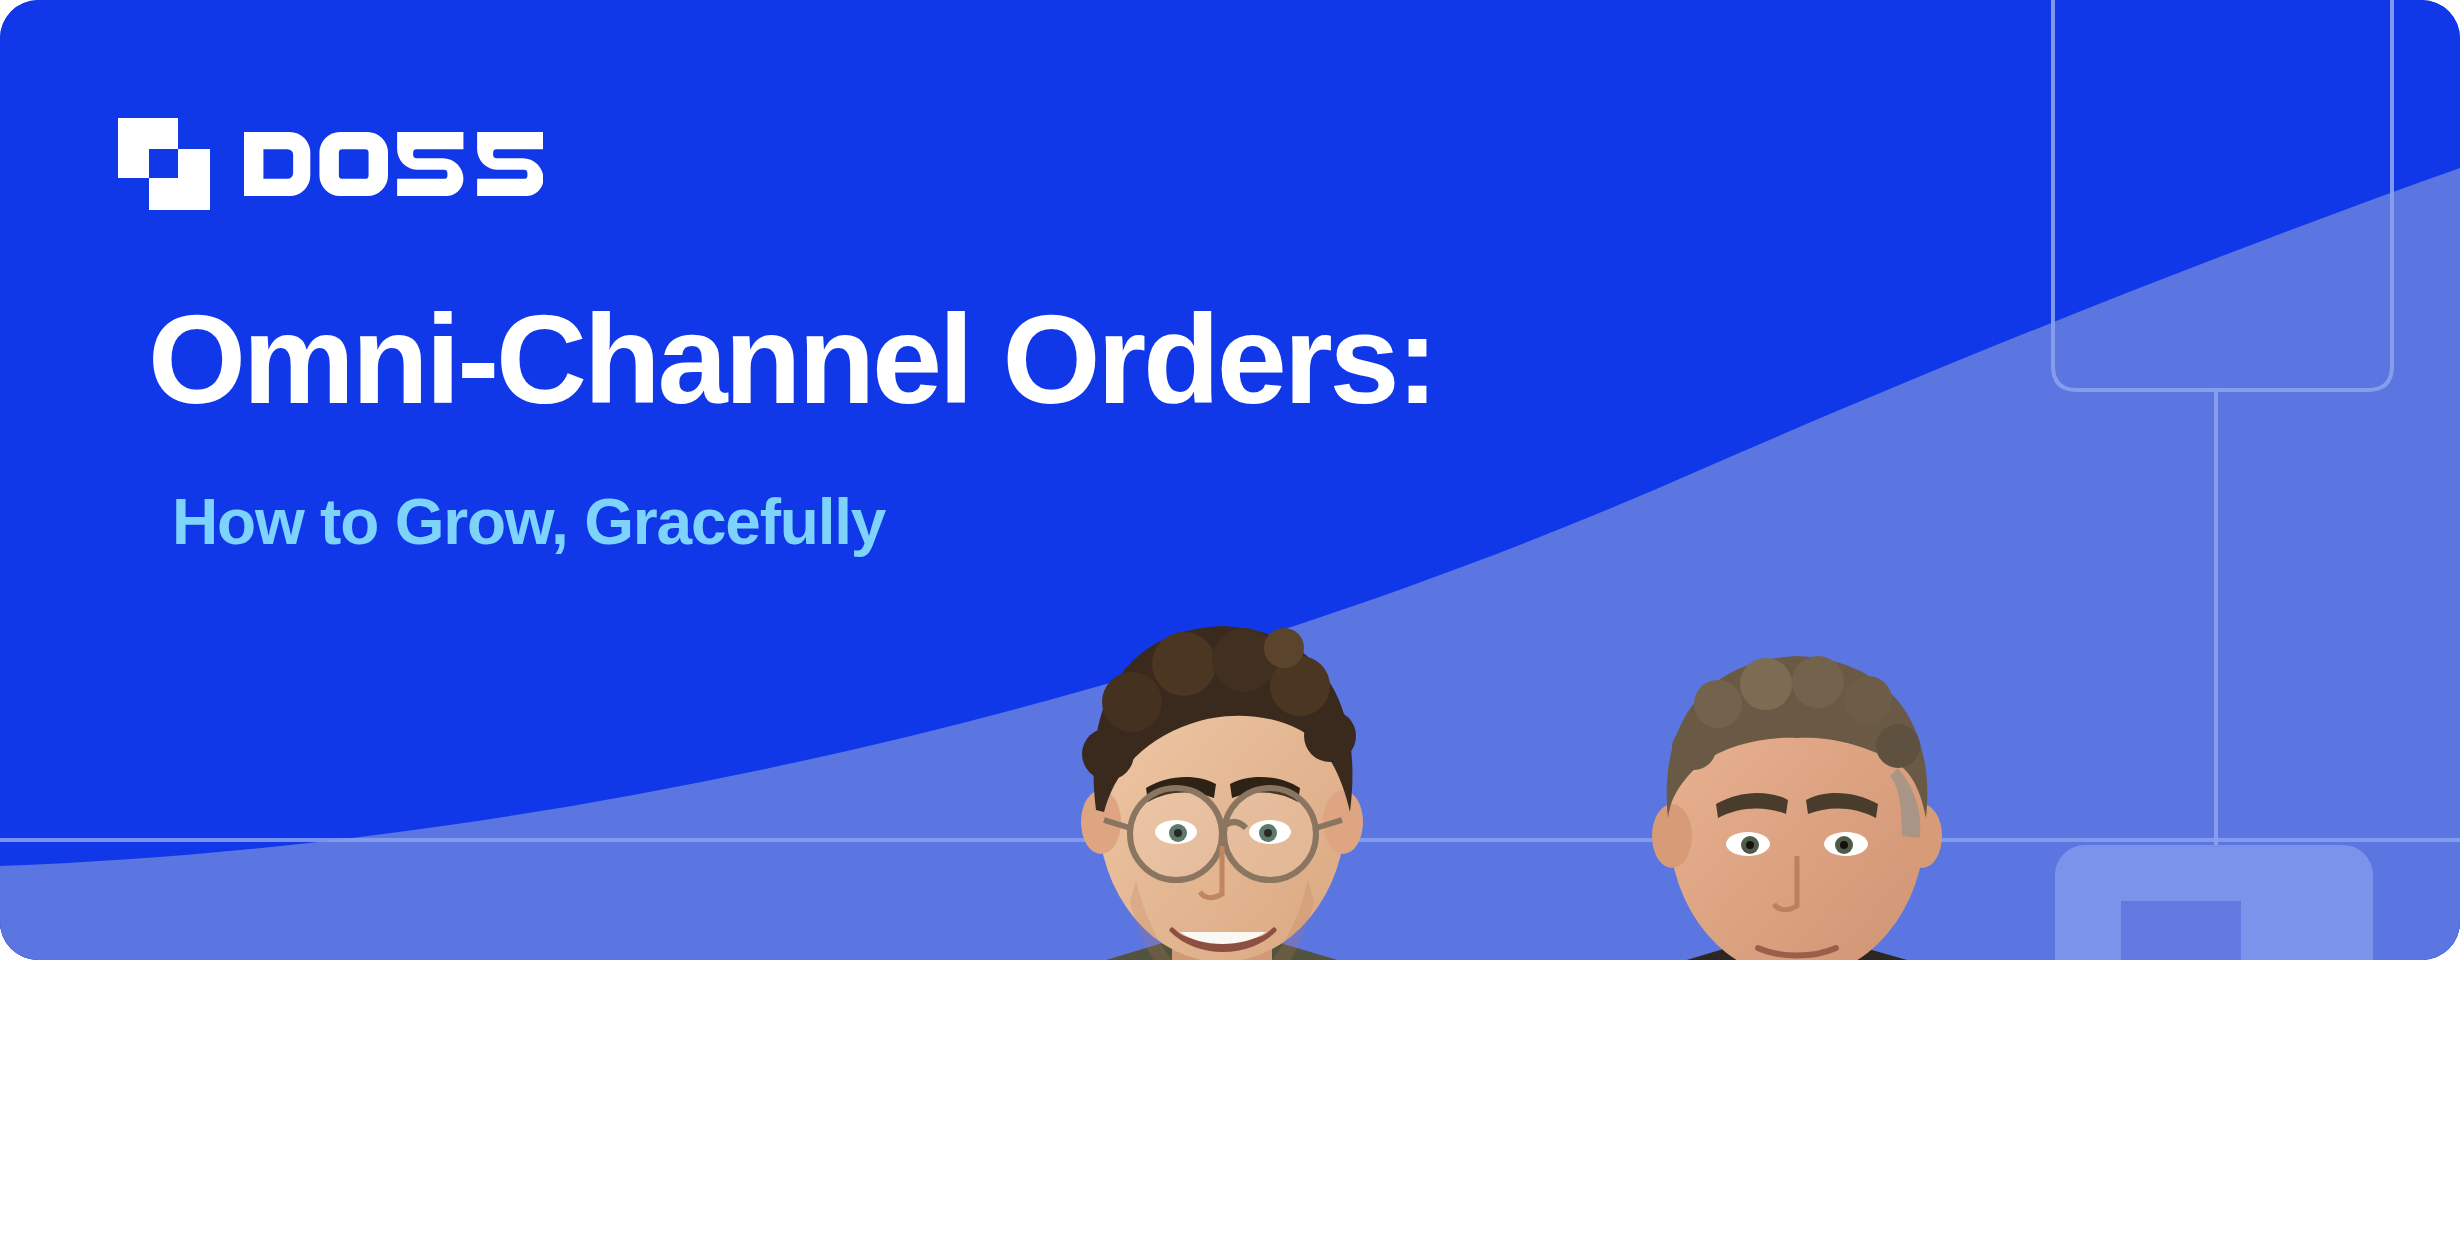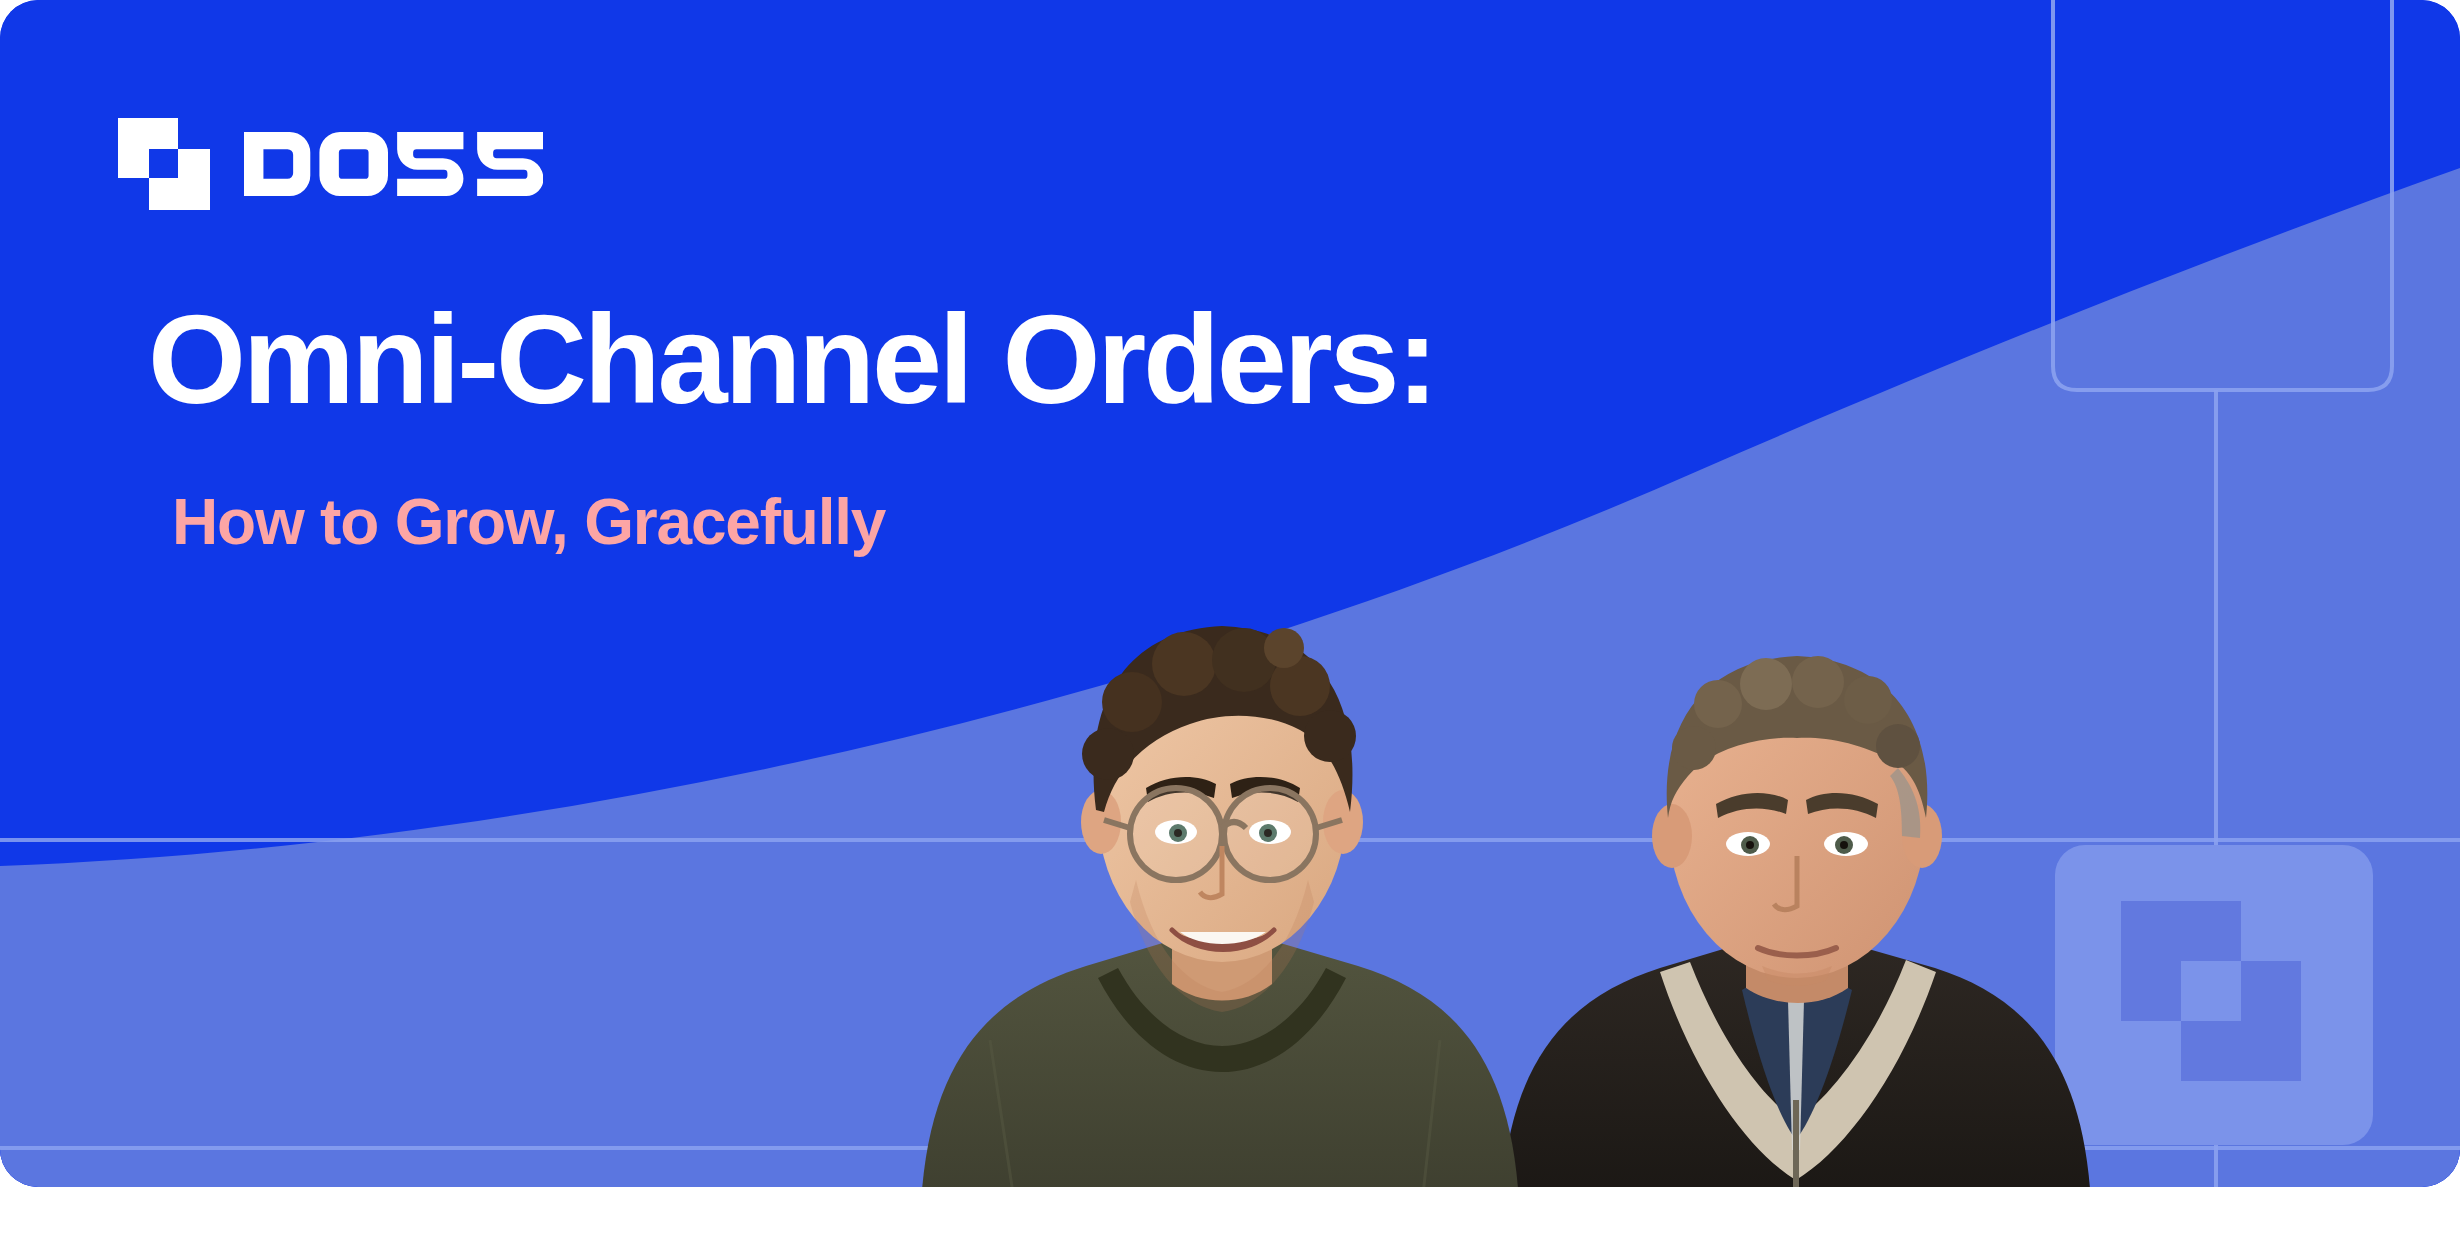--- a/index.html
+++ b/index.html
@@ -11,21 +11,21 @@
     width: 2460px;
     height: 1240px;
     overflow: hidden;
     font-family: "Liberation Sans", sans-serif;
   }
 
   
   .banner {
     position: relative;
     width: 2460px;
-    height: 1187px;
+    height: 960px;
     border-radius: 38px;
     overflow: hidden;
     background: #1038e8;
   }
 
   
   .bg-layers {
     position: absolute;
     inset: 0;
     z-index: 0;
@@ -155,21 +155,21 @@
     color: #ffffff;
     font-family: "Liberation Sans", sans-serif;
     font-size: 126px;
     font-weight: 700;
     line-height: 1.02;
     letter-spacing: -3.2px;
   }
   .subheadline {
     margin: 0;
     padding-left: 24px;
-    color: #fca5a5;
+    color: #7dd3fc;
     font-family: "Liberation Sans", sans-serif;
     font-size: 64px;
     font-weight: 700;
     line-height: 1.1;
     letter-spacing: -1.2px;
     margin-top: 62px;
   }
 </style>
 </head>
 <body>

